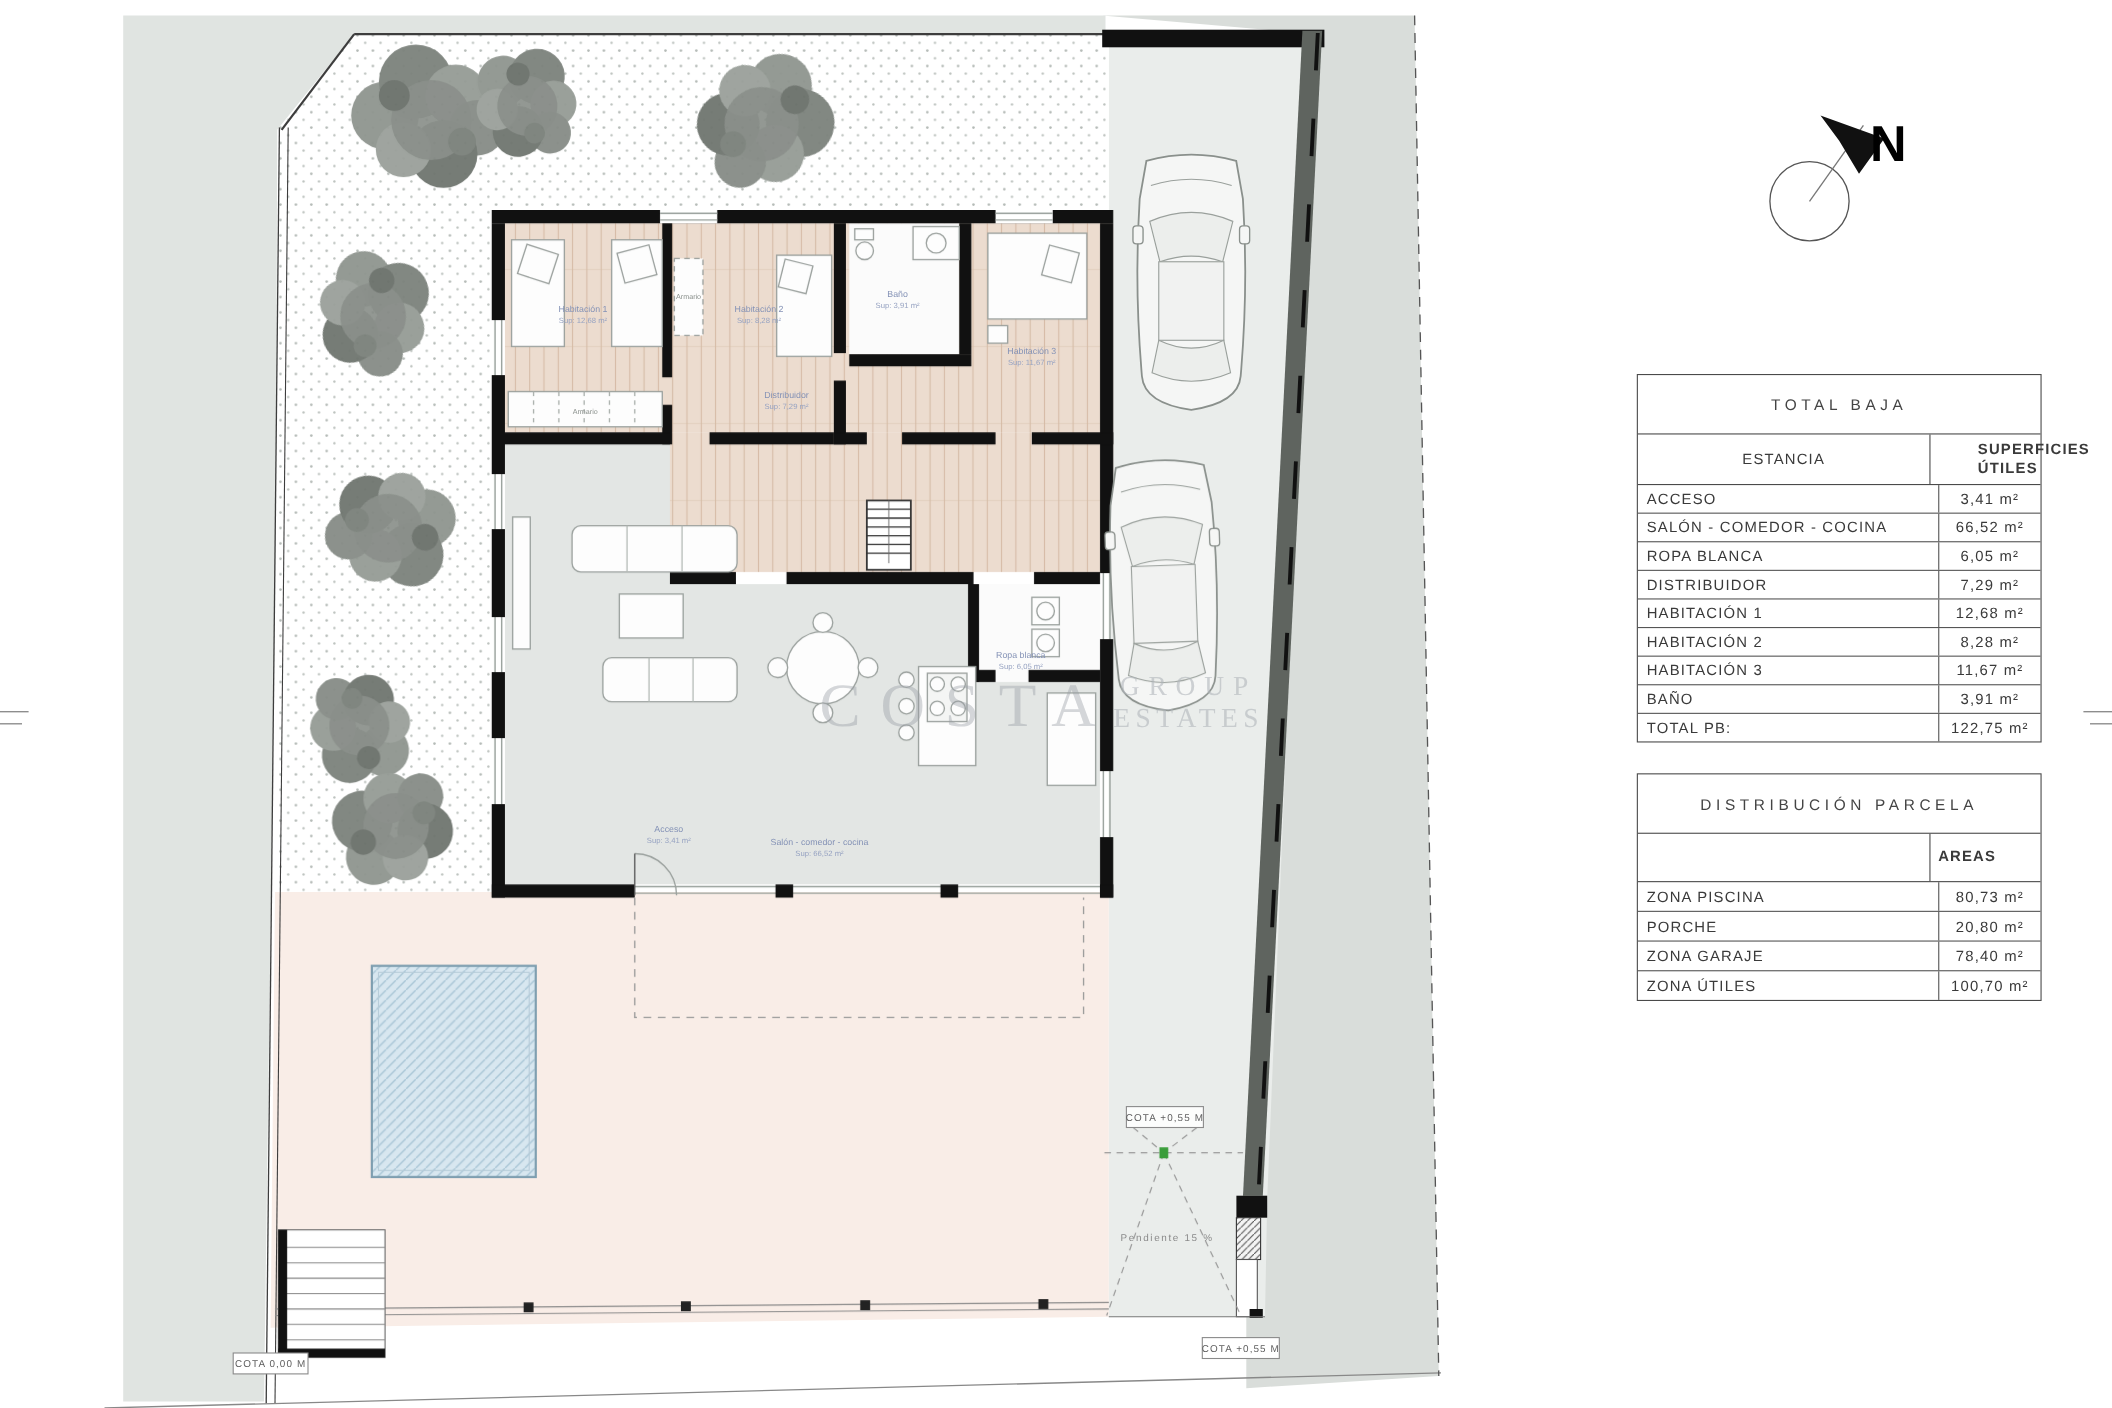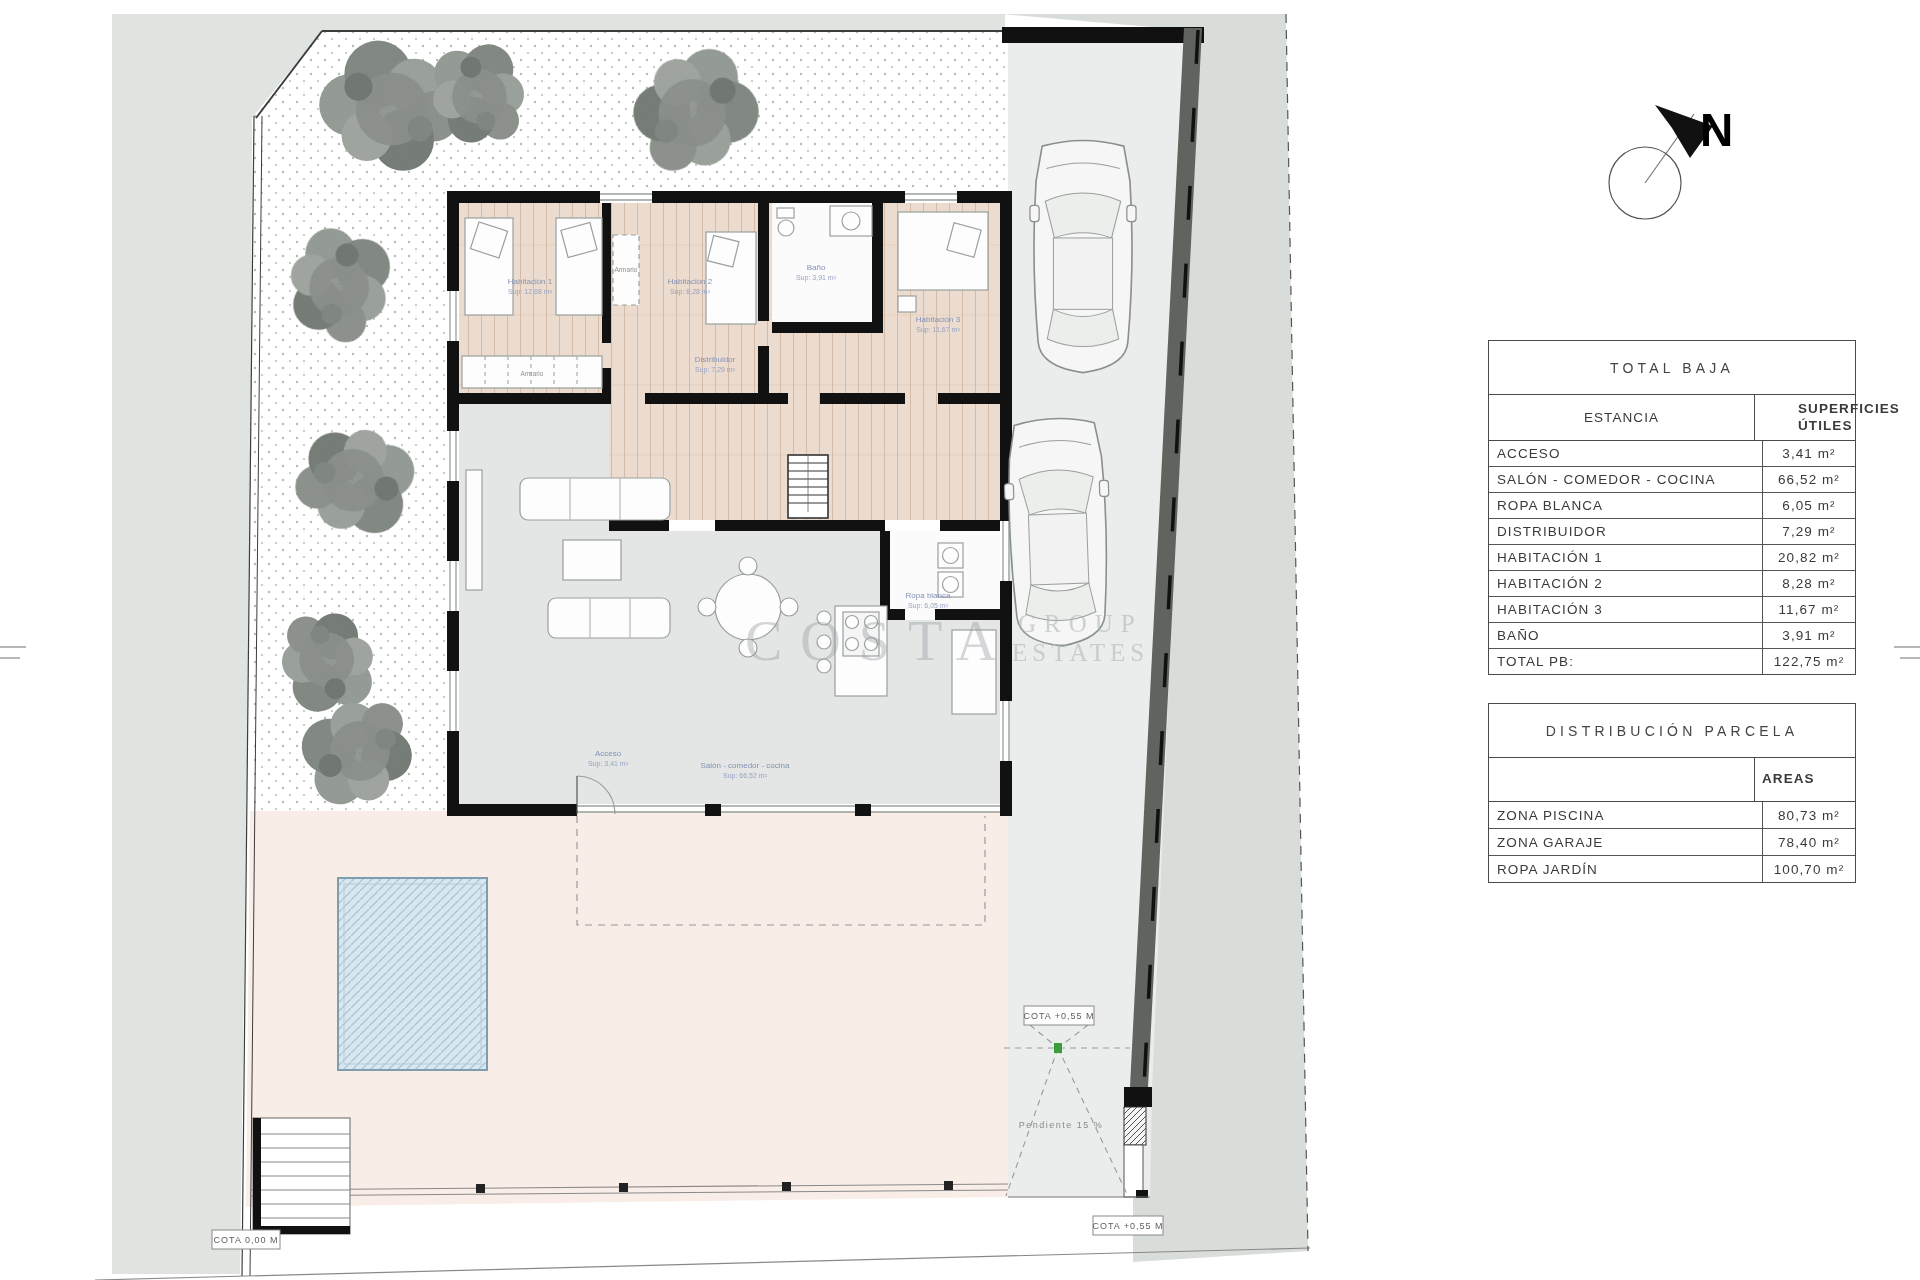--- a/index.html
+++ b/index.html
@@ -390,21 +390,21 @@
   <div class="trow">
     <span class="c1">ROPA BLANCA</span>
     <span class="c2">6,05 m²</span>
   </div>
   <div class="trow">
     <span class="c1">DISTRIBUIDOR</span>
     <span class="c2">7,29 m²</span>
   </div>
   <div class="trow">
     <span class="c1">HABITACIÓN 1</span>
-    <span class="c2">20,82 m²</span>
+    <span class="c2">12,68 m²</span>
   </div>
   <div class="trow">
     <span class="c1">HABITACIÓN 2</span>
     <span class="c2">8,28 m²</span>
   </div>
   <div class="trow">
     <span class="c1">HABITACIÓN 3</span>
     <span class="c2">11,67 m²</span>
   </div>
   <div class="trow">
@@ -421,22 +421,26 @@
   <div class="ttitle">DISTRIBUCIÓN PARCELA</div>
   <div class="thead">
     <div class="c1"></div>
     <div class="c2">AREAS</div>
   </div>
   <div class="trow">
     <span class="c1">ZONA PISCINA</span>
     <span class="c2">80,73 m²</span>
   </div>
   <div class="trow">
+    <span class="c1">PORCHE</span>
+    <span class="c2">20,80 m²</span>
+  </div>
+  <div class="trow">
     <span class="c1">ZONA GARAJE</span>
     <span class="c2">78,40 m²</span>
   </div>
   <div class="trow">
-    <span class="c1">ROPA JARDÍN</span>
+    <span class="c1">ZONA ÚTILES</span>
     <span class="c2">100,70 m²</span>
   </div>
 </div>
 
 </div>
 
 </body></html>

